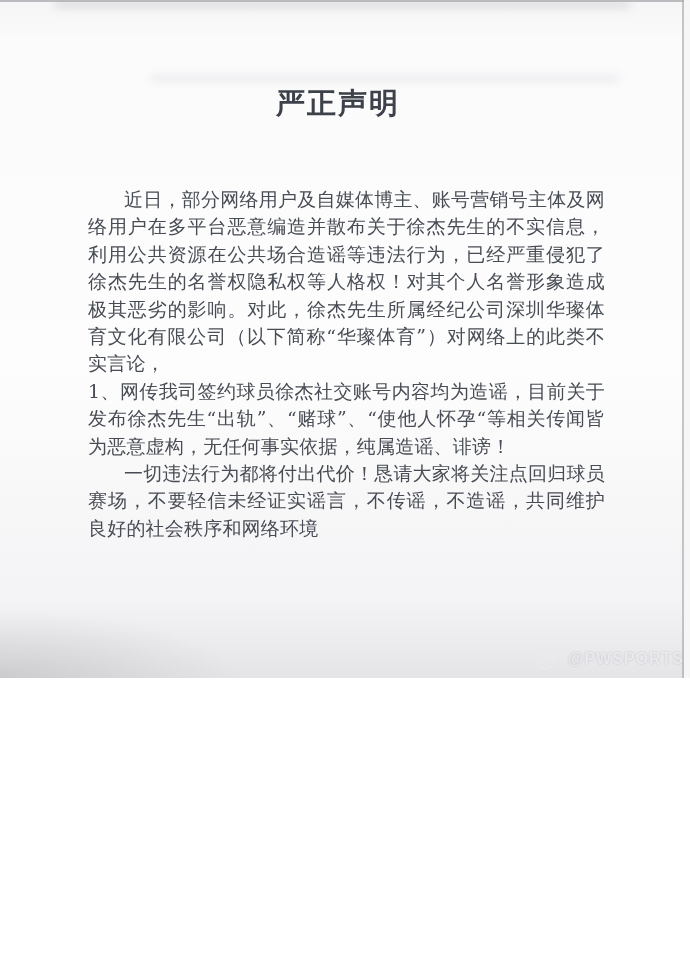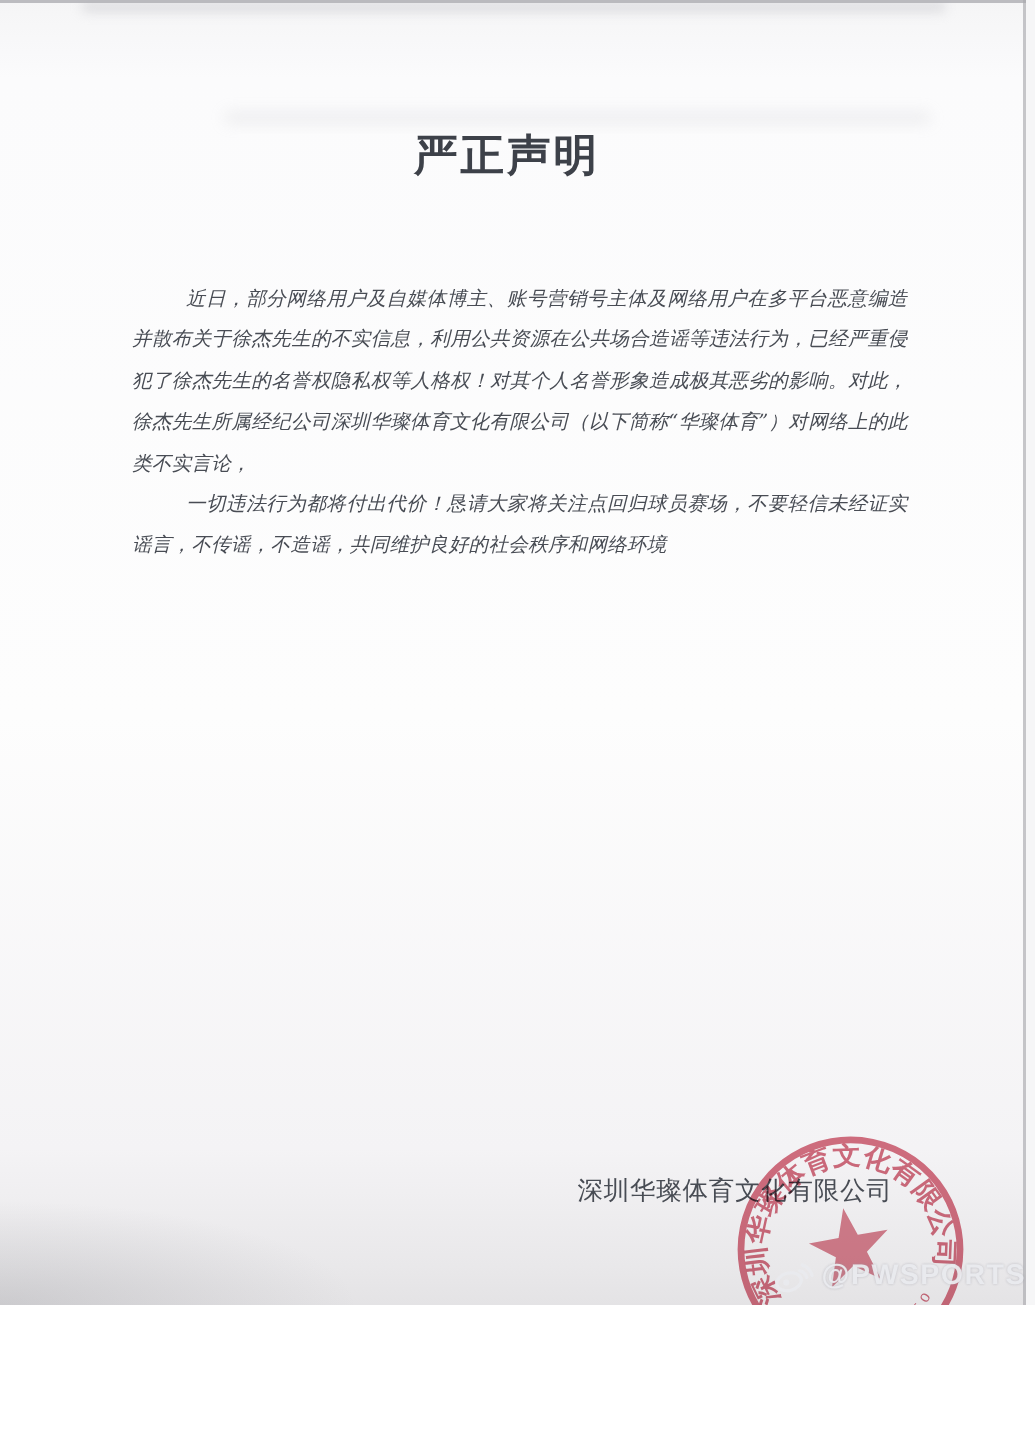--- a/index.html
+++ b/index.html
@@ -1,70 +1,70 @@
 <!DOCTYPE html>
 <html><head>
 <meta charset="utf-8">
 <style>
   html,body{margin:0;padding:0;background:#ffffff;}
   .stage{
-    position:relative;width:690px;height:870px;overflow:hidden;
+    position:relative;width:690px;height:678px;overflow:hidden;
     background:linear-gradient(180deg,#f5f5f6 0%,#fbfbfc 6%,#fdfdfd 55%,#f4f3f5 88%,#e9e8ea 97%,#e4e3e5 100%);
     font-family:"DejaVu Serif","Liberation Serif",serif;
   }
   .edge-top{position:absolute;top:0;left:0;width:690px;height:2px;background:#b2b2b6;opacity:.85;}
   .edge-right-line{position:absolute;top:0;left:682px;width:2px;height:870px;background:#a9a9ae;opacity:.65;}
   .edge-right-strip{position:absolute;top:0;left:684px;width:6px;height:962px;background:#f6f6f7;}
   .ghost-a{position:absolute;top:1px;left:55px;width:575px;height:7px;background:#c3c3c8;filter:blur(4px);opacity:.5;}
   .ghost-b{position:absolute;top:75px;left:150px;width:470px;height:7px;background:#c2c2c7;filter:blur(5px);opacity:.28;}
   .corner-shade{position:absolute;bottom:0;left:0;width:240px;height:70px;
     background:radial-gradient(ellipse at 0% 100%,rgba(140,140,146,.28),transparent 70%);}
   .title{
     position:absolute;top:84px;left:0;width:676px;text-align:center;
     font-size:29px;font-weight:bold;color:#3d4149;letter-spacing:2px;
   }
   .body-text{
     position:absolute;top:186px;left:88px;width:517px;
-    font-size:13px;line-height:27.4px;color:#484c54;text-align:justify;
+    font-size:19px;line-height:27.4px;color:#484c54;text-align:justify;
     letter-spacing:0.2px;
-    font-style:italic;
   }
   .body-text p{margin:0;}
   .body-text p.indent{text-indent:36px;}
   .body-text p.closing{}
   .sig-company{position:absolute;top:782px;left:360px;width:260px;text-align:center;
     font-size:17px;color:#484c54;letter-spacing:.5px;}
   .sig-date{position:absolute;top:809px;left:388px;width:260px;text-align:center;
     font-size:16.5px;color:#484c54;letter-spacing:1.5px;}
   .seal{position:absolute;left:467px;top:733px;width:200px;height:200px;
     transform:rotate(-10deg);opacity:.82;mix-blend-mode:multiply;}
   .watermark{
     position:absolute;right:6px;bottom:8px;display:flex;align-items:center;gap:5px;
     font-family:"Liberation Sans","DejaVu Sans",sans-serif;
-    font-size:19px;font-weight:bold;color:#eaebef;letter-spacing:1px;
+    font-size:16px;font-weight:bold;color:#eaebef;letter-spacing:1px;
     text-shadow:0 0 2px rgba(150,150,160,.55);opacity:.95;
   }
   .watermark svg{display:block;}
 </style>
 </head>
 <body>
 
 <div class="stage">
 
   <div class="ghost-a"></div>
   <div class="ghost-b"></div>
   <div class="edge-top"></div>
   <div class="edge-right-strip"></div>
   <div class="edge-right-line"></div>
   <div class="corner-shade"></div>
 
   <div class="title">严正声明</div>
 
   <div class="body-text">
     <p class="indent">近日，部分网络用户及自媒体博主、账号营销号主体及网络用户在多平台恶意编造并散布关于徐杰先生的不实信息，利用公共资源在公共场合造谣等违法行为，已经严重侵犯了徐杰先生的名誉权隐私权等人格权！对其个人名誉形象造成极其恶劣的影响。对此，徐杰先生所属经纪公司深圳华璨体育文化有限公司（以下简称“华璨体育”）对网络上的此类不实言论，</p>
+    <p>1、网传我司签约球员徐杰社交账号内容均为造谣，目前关于发布徐杰先生“出轨”、“赌球”、“使他人怀孕“等相关传闻皆为恶意虚构，无任何事实依据，纯属造谣、诽谤！</p>
     <p class="indent closing">一切违法行为都将付出代价！恳请大家将关注点回归球员赛场，不要轻信未经证实谣言，不传谣，不造谣，共同维护良好的社会秩序和网络环境</p>
   </div>
 
   <div class="sig-company">深圳华璨体育文化有限公司</div>
 
   <svg class="seal" viewBox="0 0 200 200">
     <defs>
       <path id="sealArcTop" d="M 48.3 124.1 A 57 57 0 1 1 151.7 124.1" fill="none"></path>
       <path id="sealArcBottom" d="M 48 133.8 A 62 62 0 0 0 152 133.8" fill="none"></path>
     </defs>

